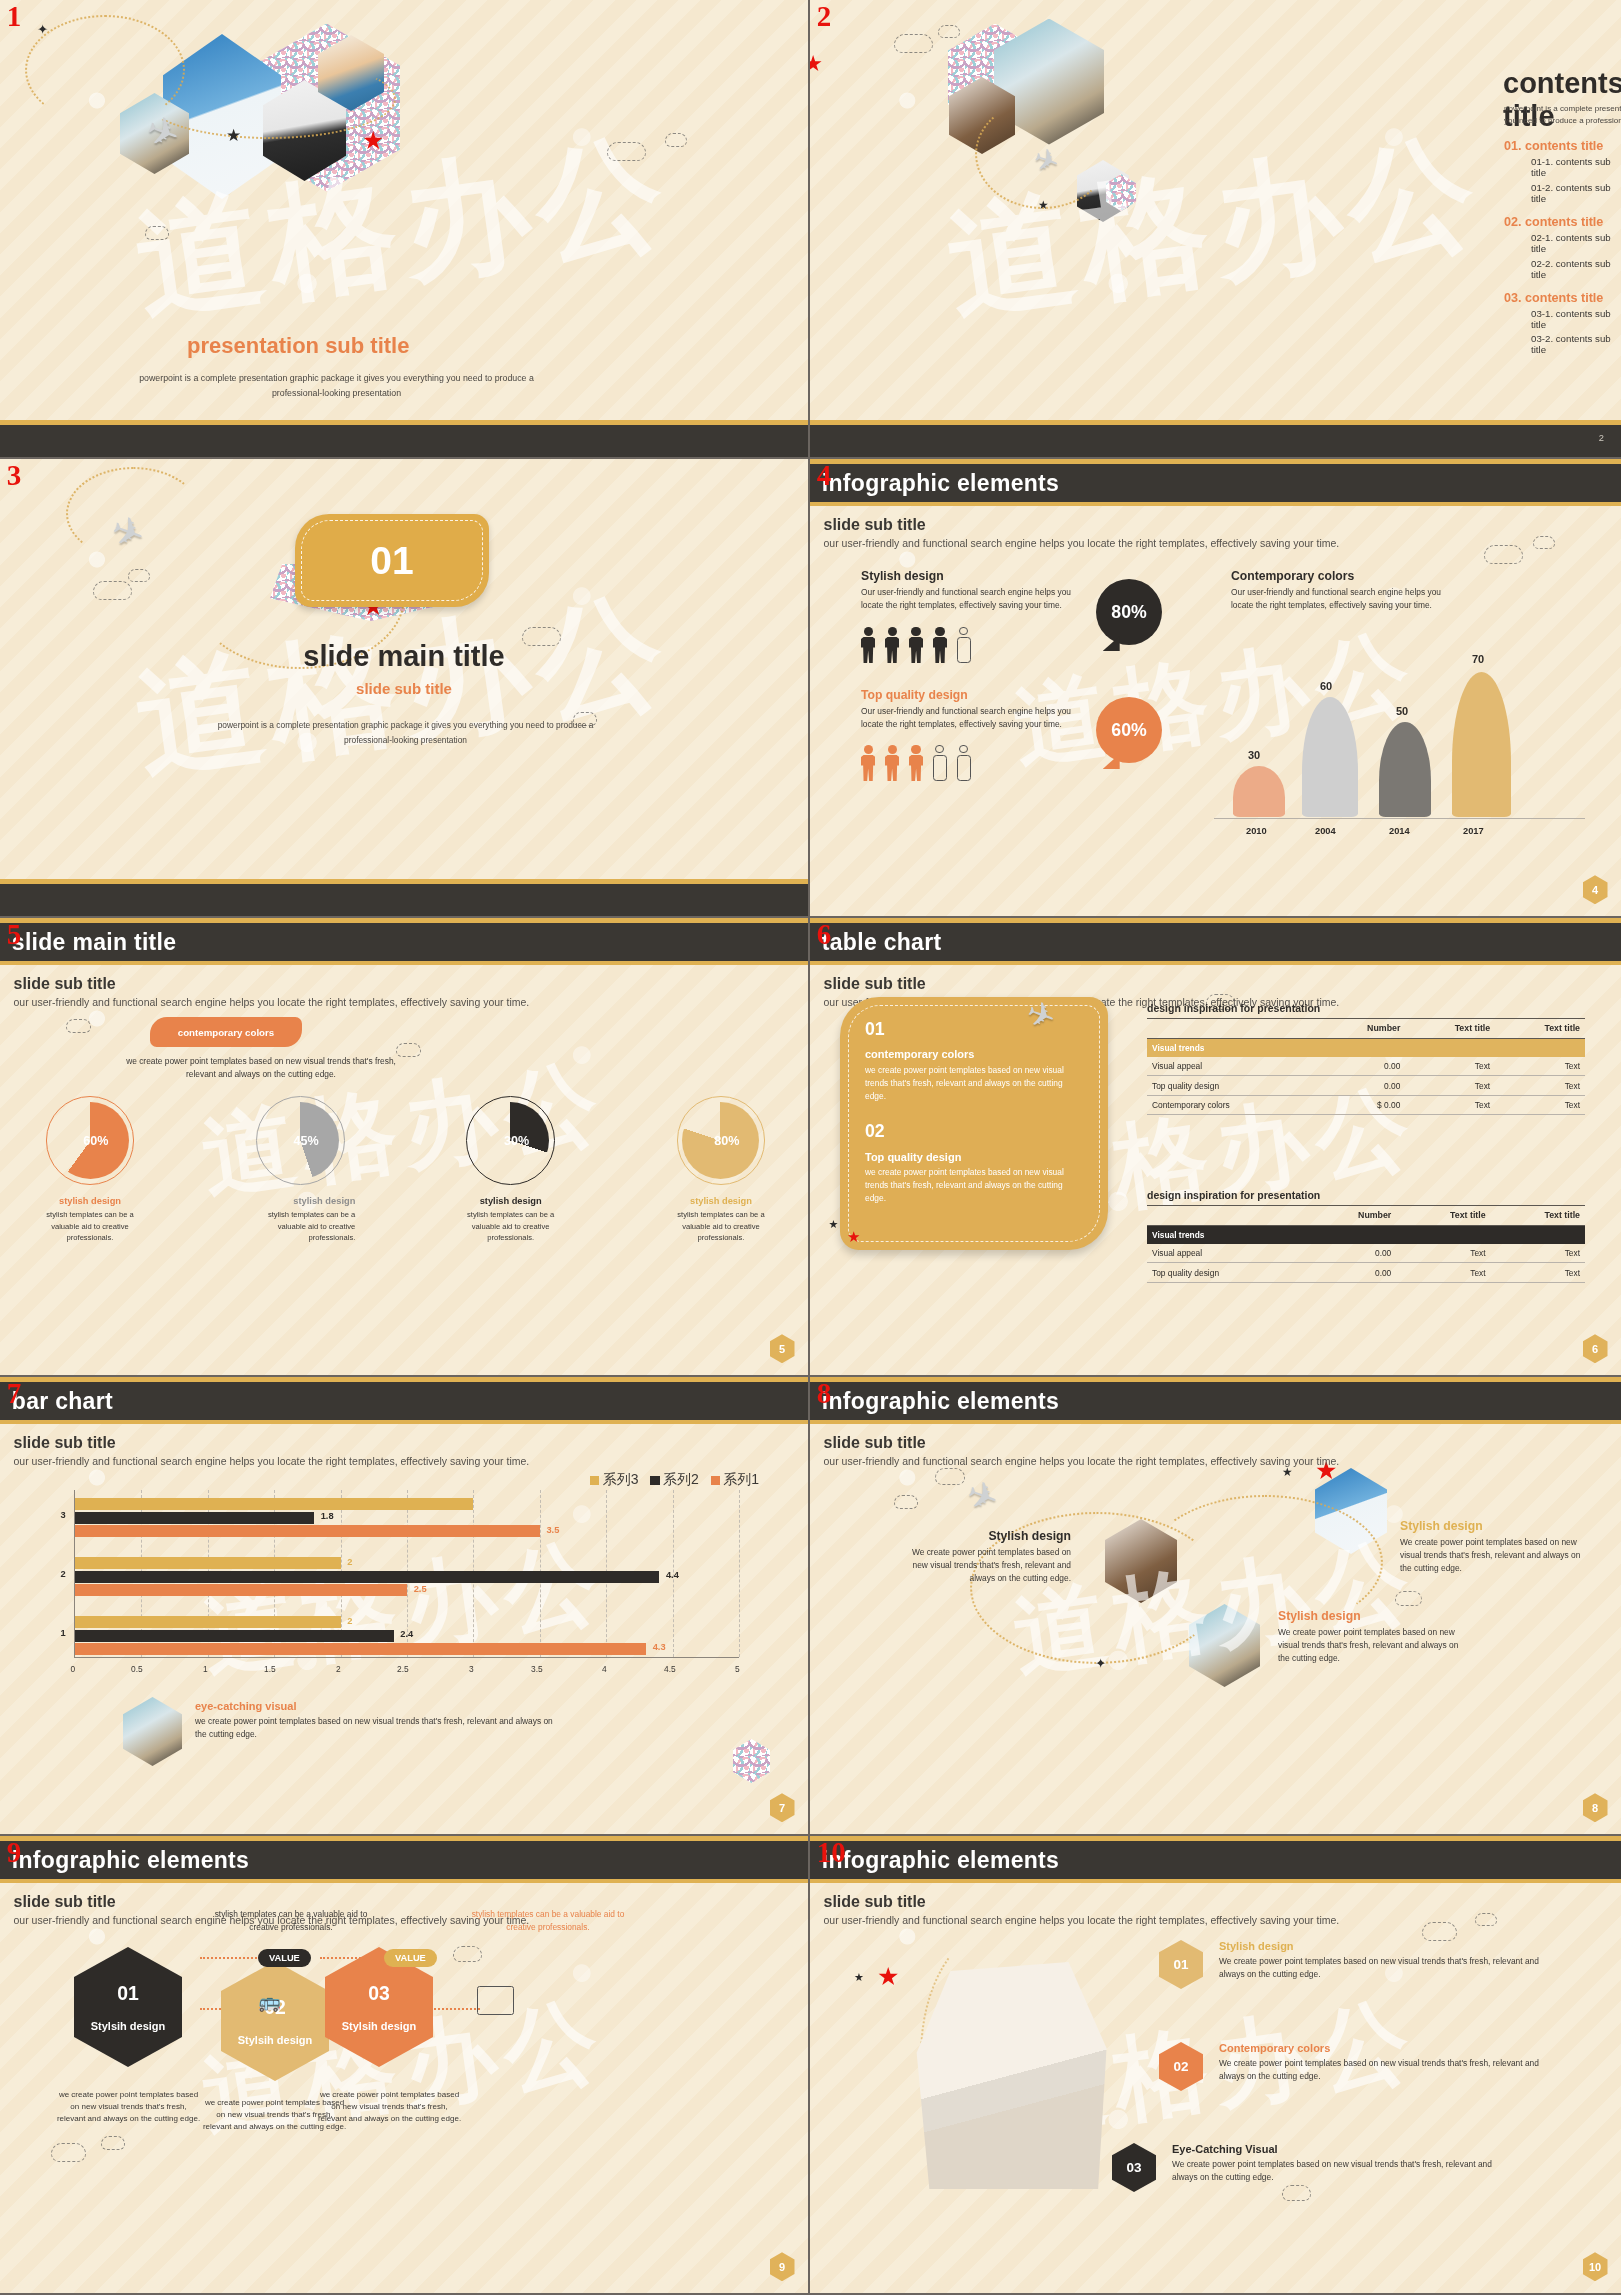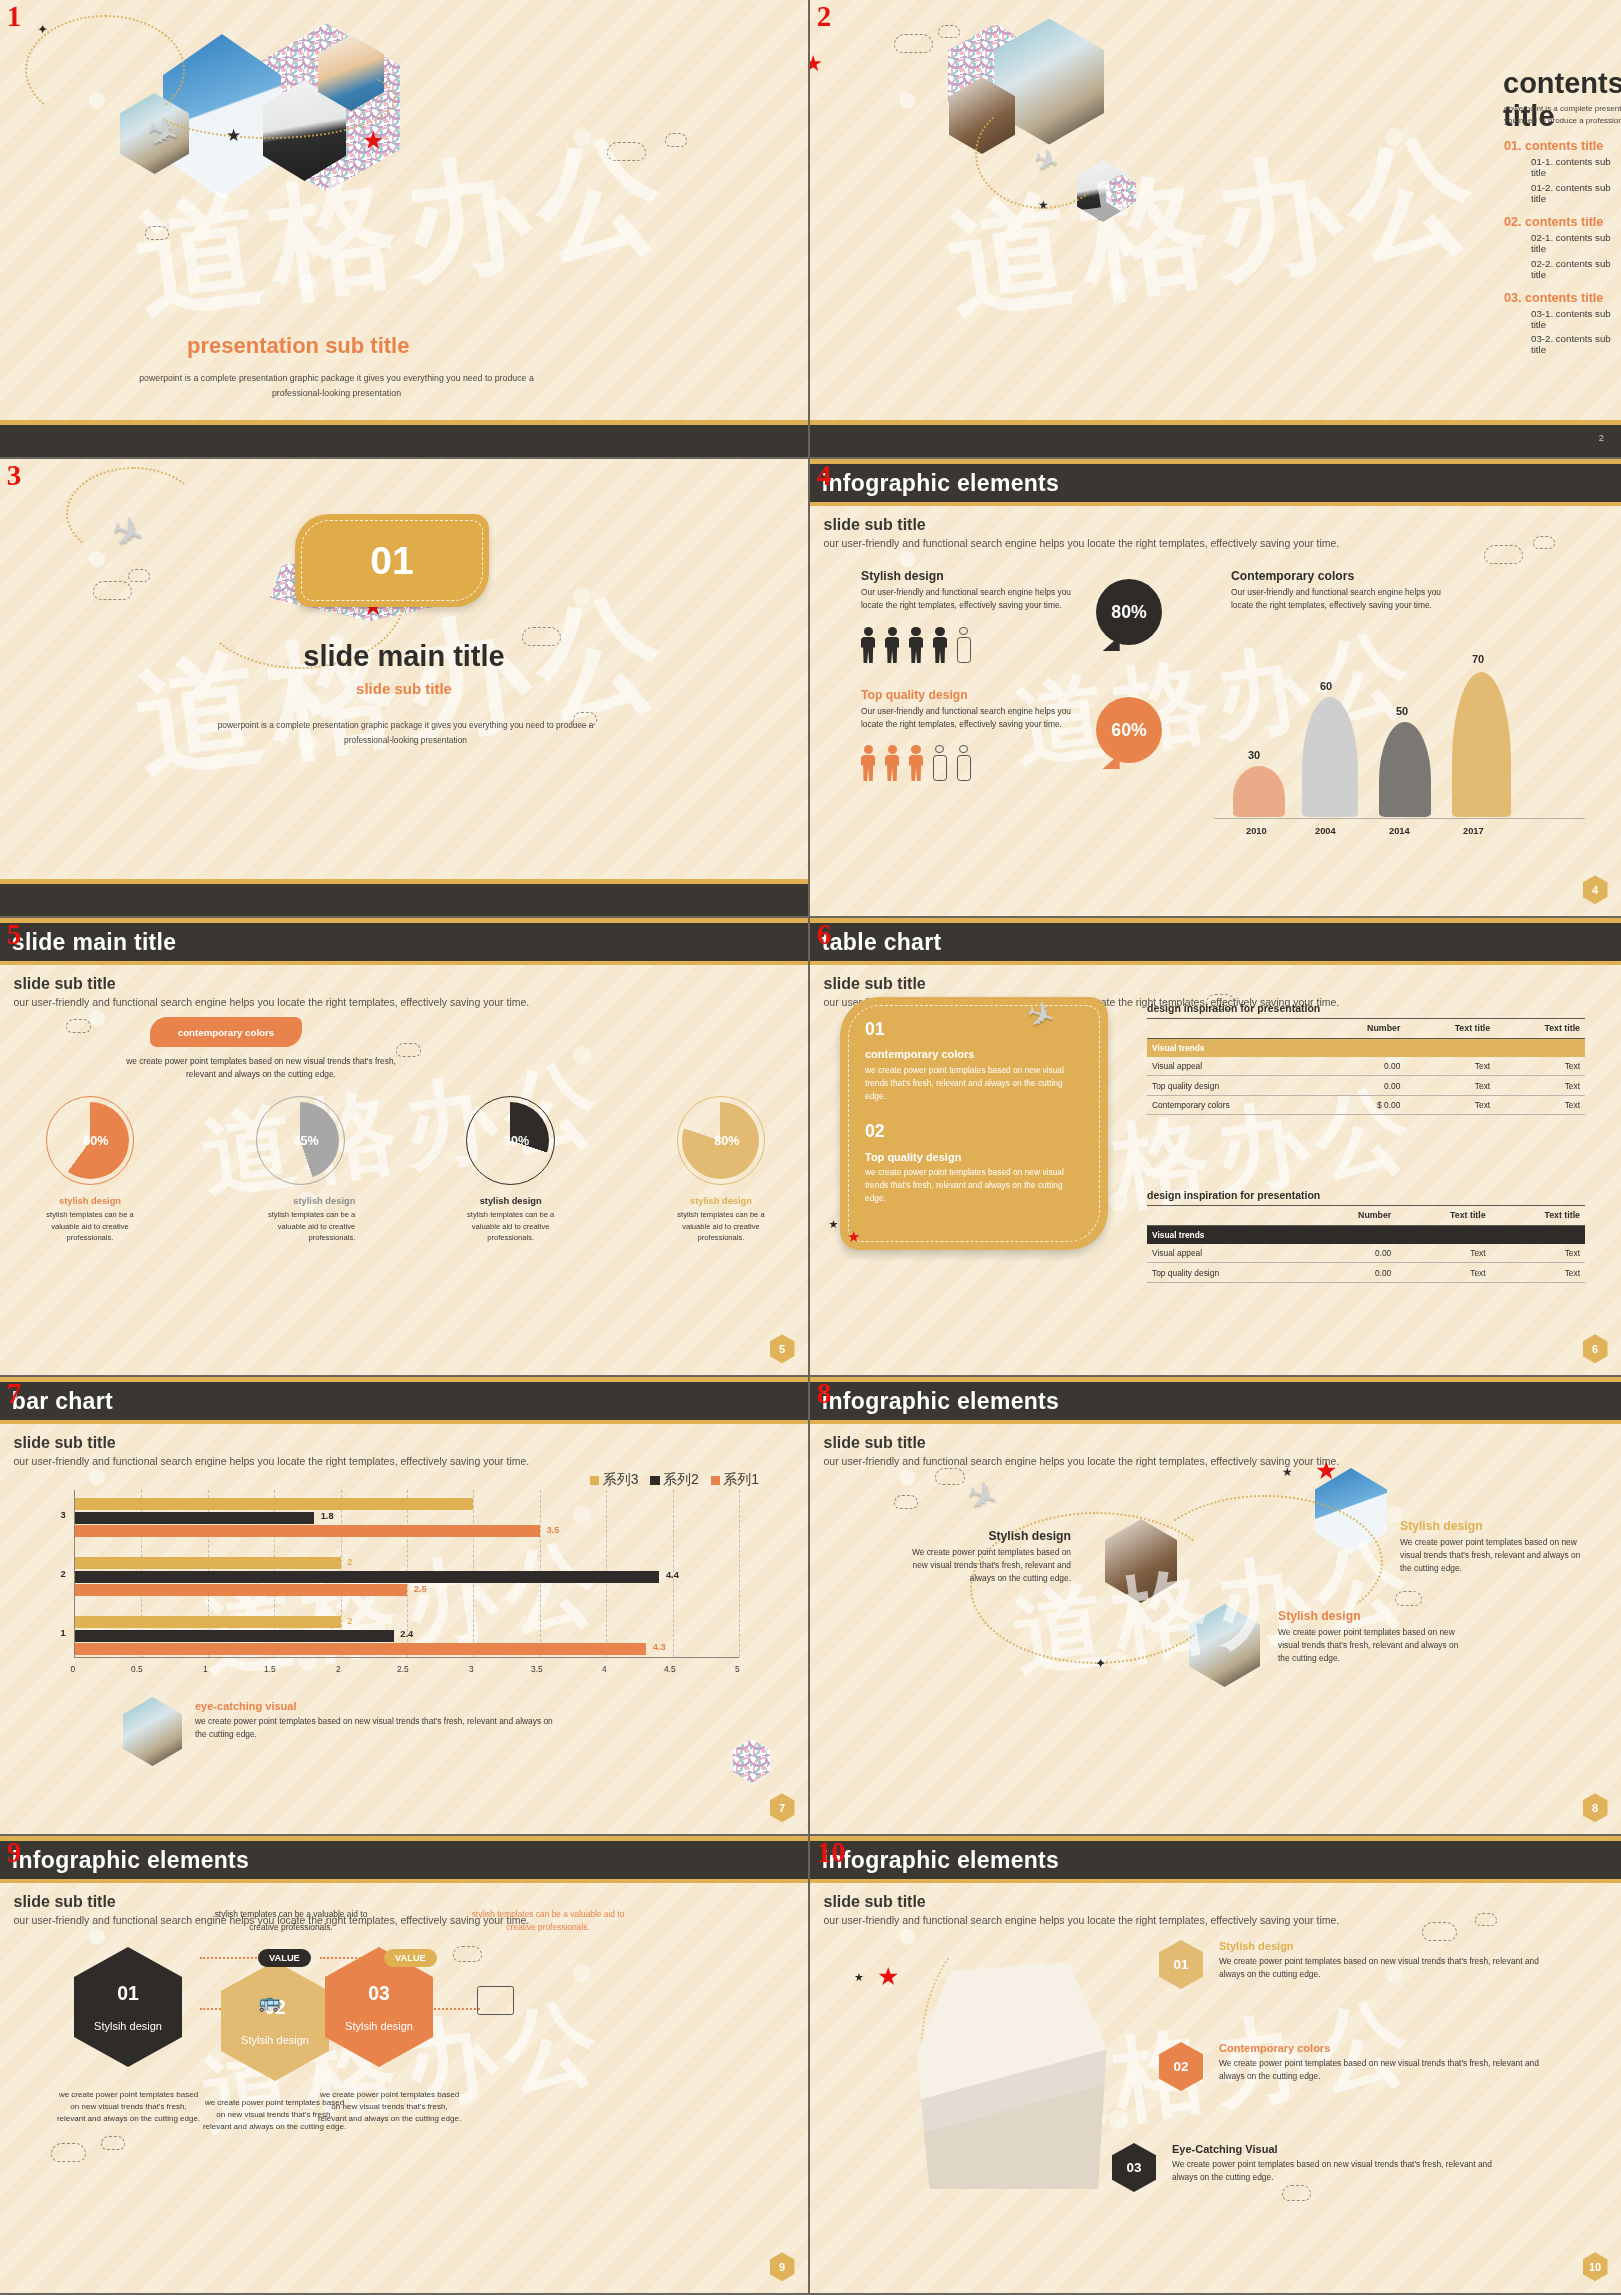--- a/index.html
+++ b/index.html
@@ -174,21 +174,21 @@
   .bc-y { position:absolute; font-size:9.3px; font-weight:bold; color:#2f2c29; }
   .legend { position:absolute; display:flex; gap:11.8px; font-size:14px; color:#3b3835; }
   .legend i { display:inline-block; width:9.3px; height:9.3px; margin-right:3.4px; vertical-align:-0.8px; }
 
   
   .bighex { position:absolute; width:108px; height:120px; z-index:15;
             clip-path:polygon(50% 0,100% 25%,100% 75%,50% 100%,0 75%,0 25%);
             display:flex; flex-direction:column; align-items:center; justify-content:center;
             color:#fff; text-align:center; }
   .bighex .n { font-size:19.4px; font-weight:bold; }
-  .bighex .l { font-size:11px; font-weight:normal; margin-top:15px; }
+  .bighex .l { font-size:11px; font-weight:bold; margin-top:15px; }
   .valuepill { position:absolute; background:#2e2b28; color:#fff; font-size:9.3px; font-weight:bold;
                padding:4.2px 11px; border-radius:9.3px; z-index:16; }
   .dotline { position:absolute; border-top:2.5px dotted #e8834b; z-index:12; }
 
   
   .s10-hex { position:absolute; width:44px; height:49px; z-index:16;
              clip-path:polygon(50% 0,100% 25%,100% 75%,50% 100%,0 75%,0 25%);
              display:flex; align-items:center; justify-content:center;
              color:#fff; font-size:13.5px; font-weight:bold; }
   .s10-photo { position:absolute; z-index:12; }

